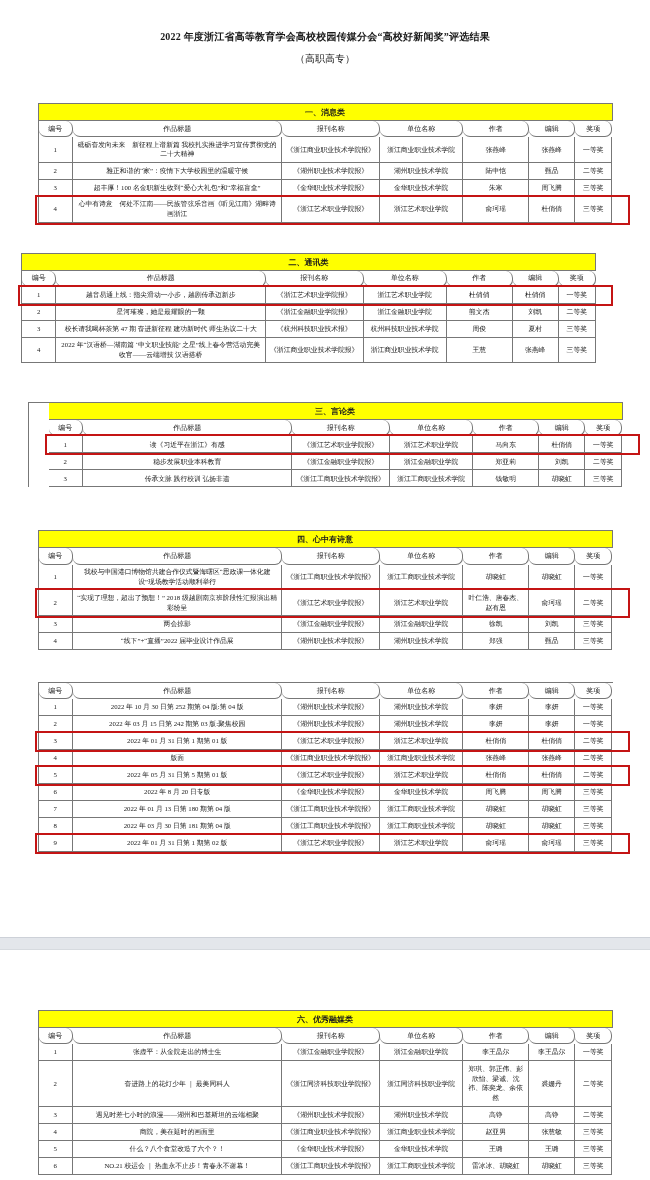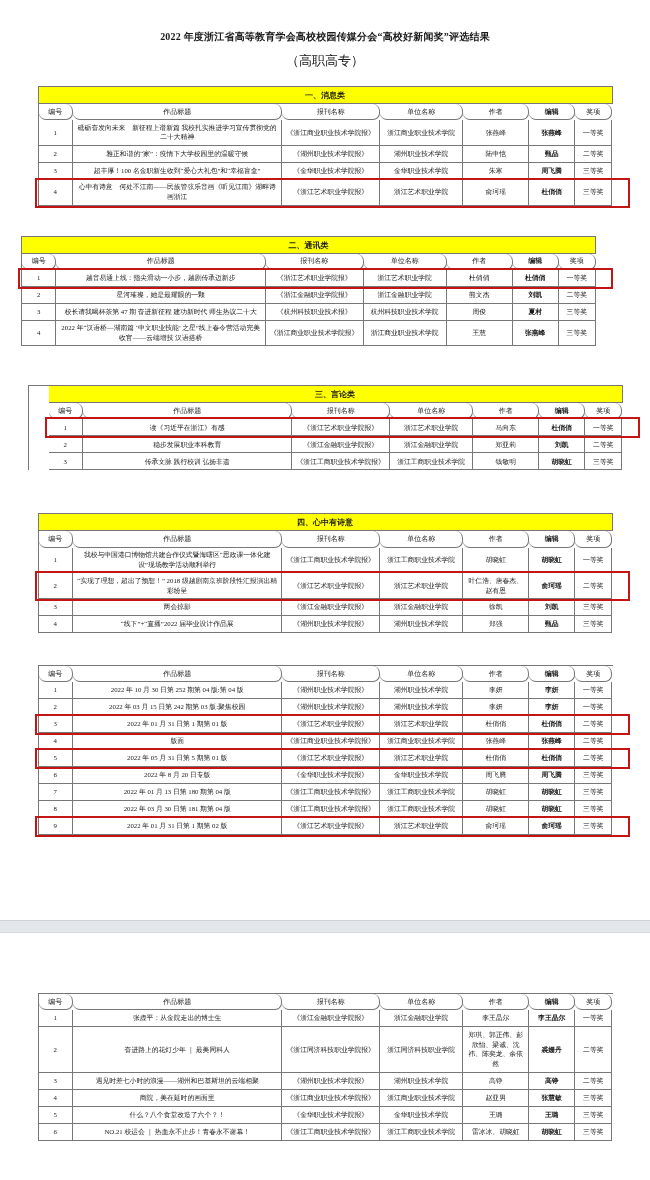--- a/index.html
+++ b/index.html
@@ -6,21 +6,21 @@
   body{
     width:650px;height:1180px;position:relative;overflow:hidden;
     font-family:"Liberation Serif","DejaVu Serif",serif;
     color:#1a1a1a;
   }
   .page-title{
     margin:30px 20px 0;text-align:center;
     font-size:10px;font-weight:bold;letter-spacing:0.2px;
   }
   .page-subtitle{
-    margin-top:8px;text-align:center;font-size:13px;font-family:Liberation Mono, monospace;
+    margin-top:8px;text-align:center;font-size:10px;font-family:Liberation Mono, monospace;
   }
   .tbl-box{
     width:574px;margin:0 auto;
     border-left:1px solid #777;border-top:1px solid #777;
     background:#fff;
   }
   .section-head{
     background:#ffff00;
     border-right:1px solid #777;border-bottom:1px solid #777;
     text-align:center;font-weight:bold;font-size:8px;
@@ -35,21 +35,21 @@
     text-align:center;font-size:6.8px;line-height:1.45;
     padding:2.5px 3px;min-height:17px;
     word-break:break-all;
   }
   .col-head .td{font-size:7px;min-height:16px;border-radius:7px;}
   .c0{width:6%;}
   .c1{width:36.5%;}
   .c2{width:17%;}
   .c3{width:14.5%;}
   .c4{width:11.5%;}
-  .c5{width:8%;font-weight:bold;}
+  .c5{width:8%;}
   .c6{width:6.5%;}
   .red-overlay{
     position:absolute;left:-4px;top:-2px;right:-17px;bottom:-2px;
     border:2px solid #c41414;z-index:3;pointer-events:none;
   }
   .gap-t2{margin-top:30px;margin-left:21px;}
   .gap-t3{margin-top:39px;padding-left:20px;}
   .gap-t4{margin-top:43px;}
   .gap-t5{margin-top:32px;}
   .page-separator{
@@ -58,21 +58,21 @@
     box-sizing:border-box;
   }
   .gap-t6{margin-top:60px;}
 </style>
 </head>
 <body>
 
 <div class="page-title">2022 年度浙江省高等教育学会高校校园传媒分会“高校好新闻奖”评选结果</div>
 <div class="page-subtitle">（高职高专）</div>
 
-<div class="tbl-box" style="margin-top:16px">
+<div class="tbl-box" style="margin-top:37px">
   <div class="section-head">一、消息类</div>
   <div class="tr col-head">
       <div class="td c0">编号</div>
       <div class="td c1">作品标题</div>
       <div class="td c2">报刊名称</div>
       <div class="td c3">单位名称</div>
       <div class="td c4">作者</div>
       <div class="td c5">编辑</div>
       <div class="td c6">奖项</div>
     </div>
@@ -358,20 +358,21 @@
         <div class="td c5">俞珂瑶</div>
         <div class="td c6">三等奖</div>
         <div class="red-overlay"></div>
       </div>
     </div>
 </div>
 
 <div class="page-separator"></div>
 
 <div class="tbl-box gap-t6">
+  <div class="section-head">六、优秀融媒类</div>
   <div class="tr col-head">
       <div class="td c0">编号</div>
       <div class="td c1">作品标题</div>
       <div class="td c2">报刊名称</div>
       <div class="td c3">单位名称</div>
       <div class="td c4">作者</div>
       <div class="td c5">编辑</div>
       <div class="td c6">奖项</div>
     </div>
   <div class="tbody">

